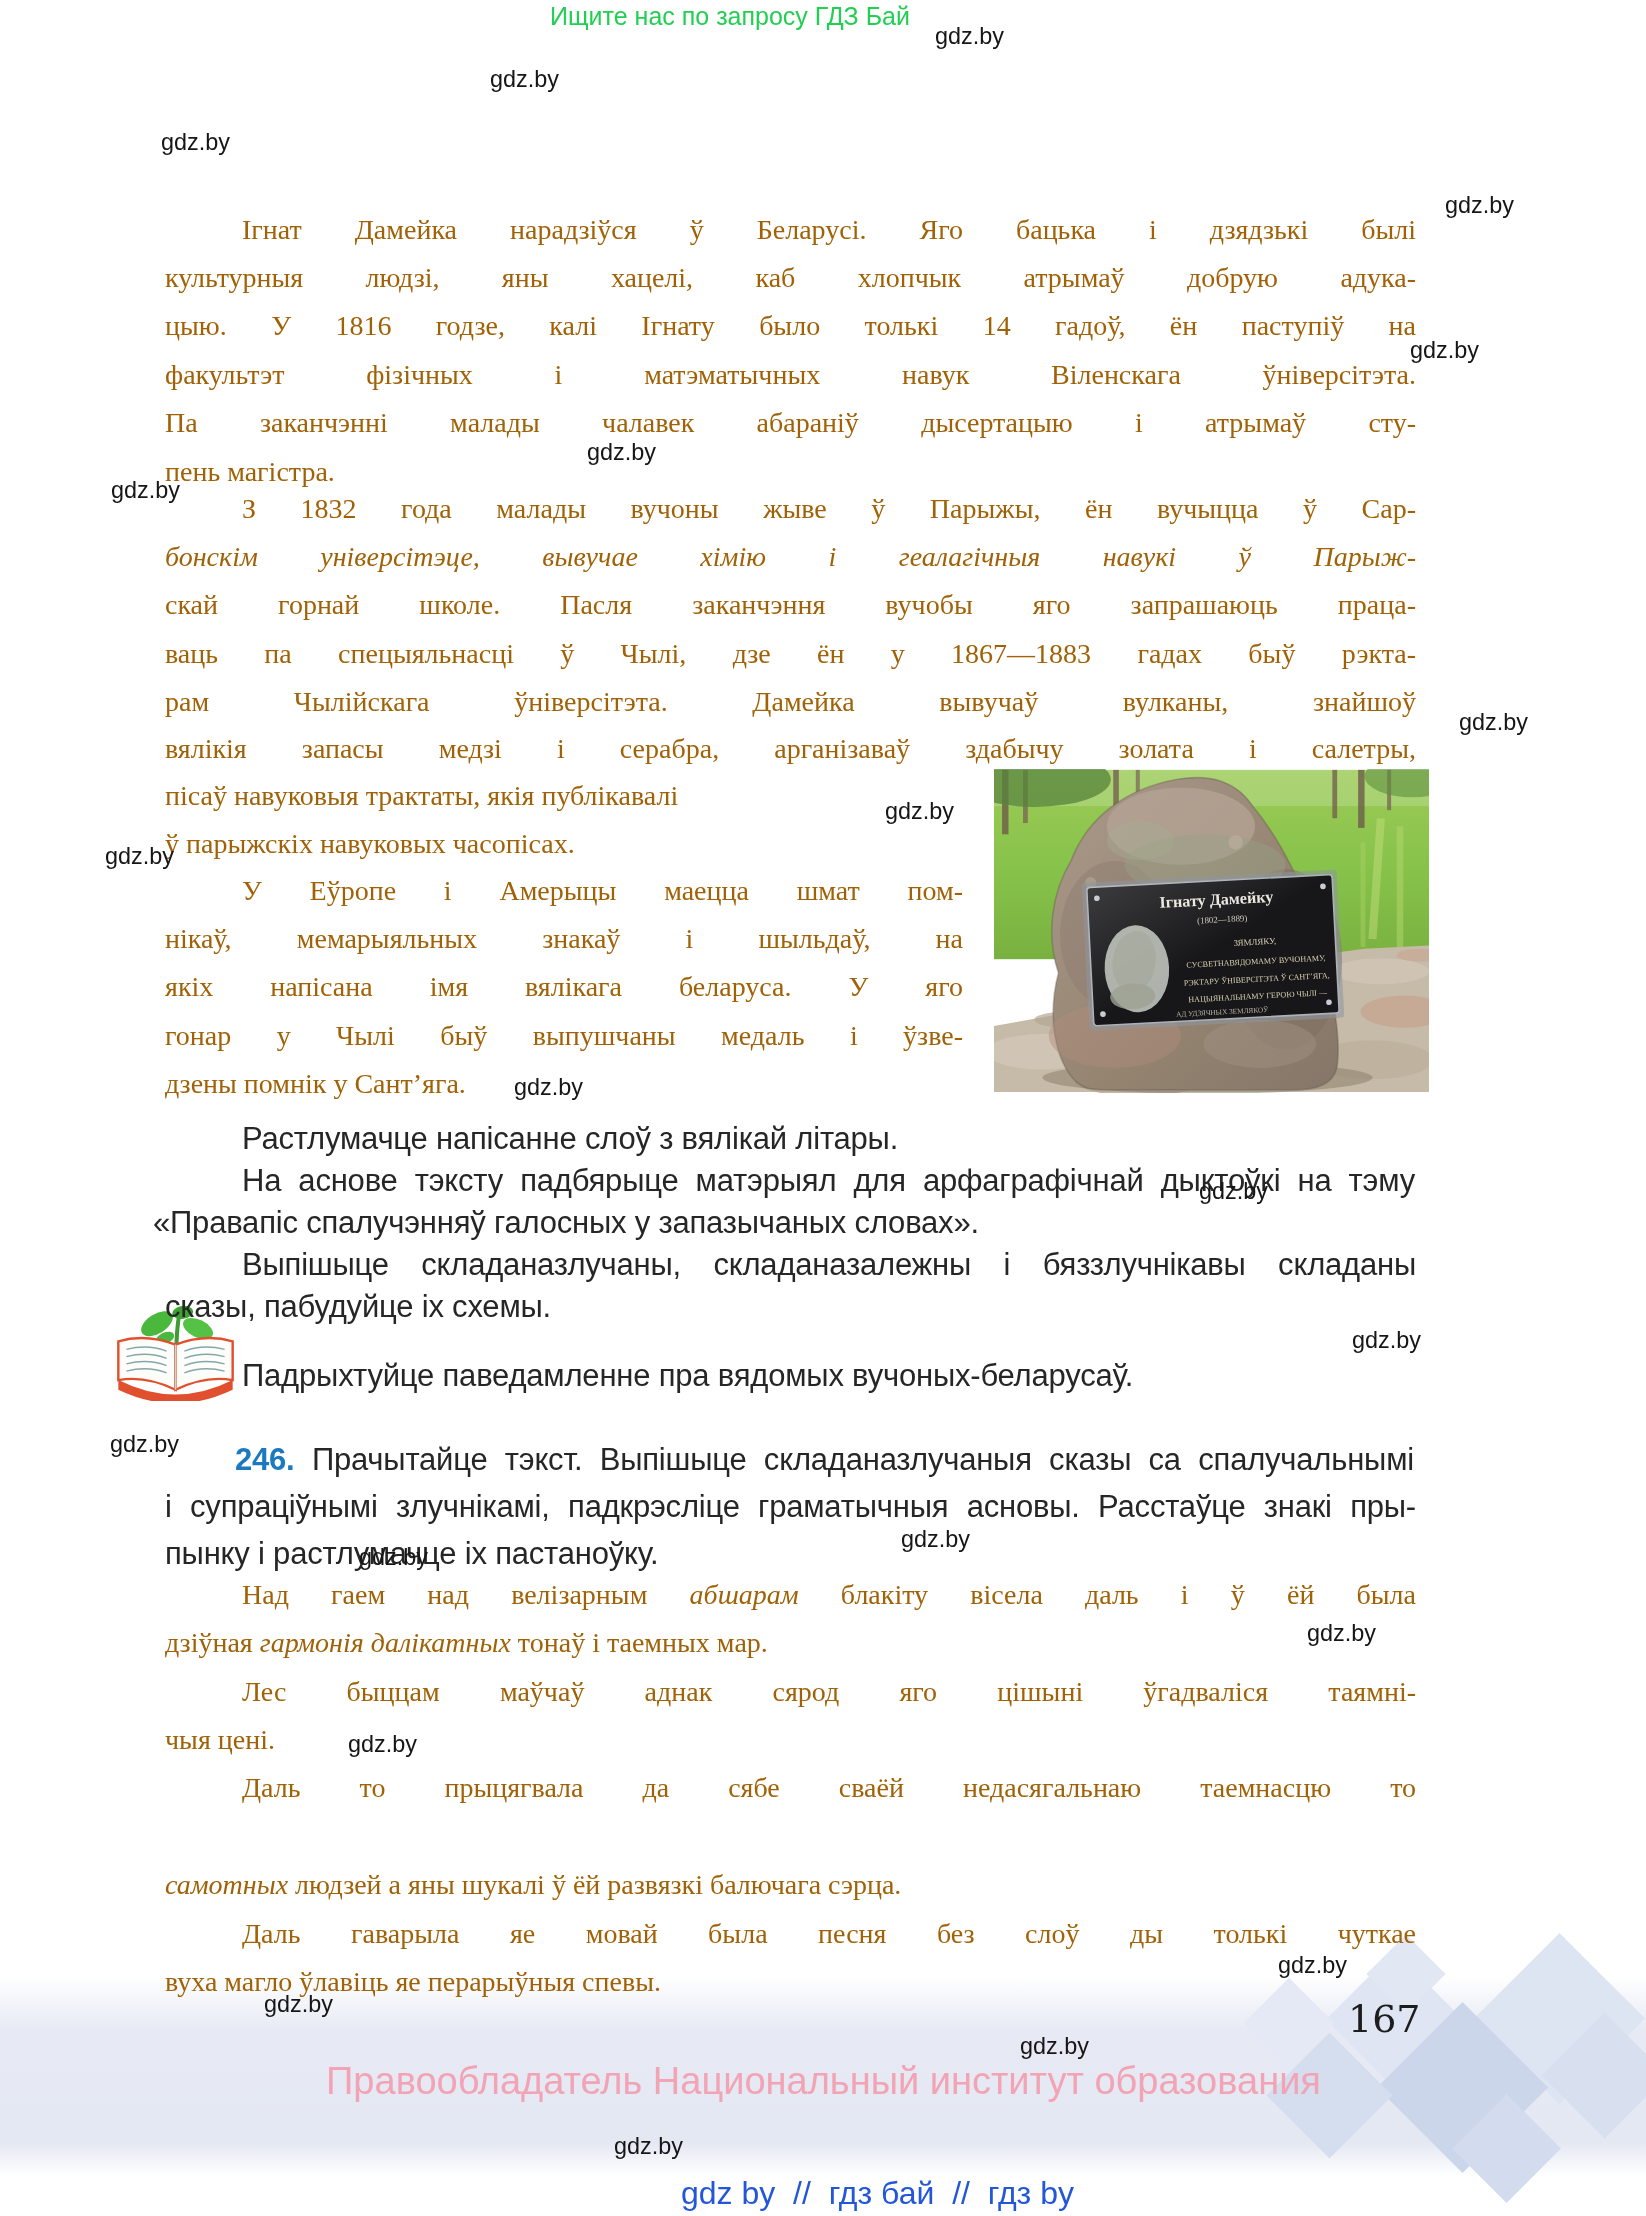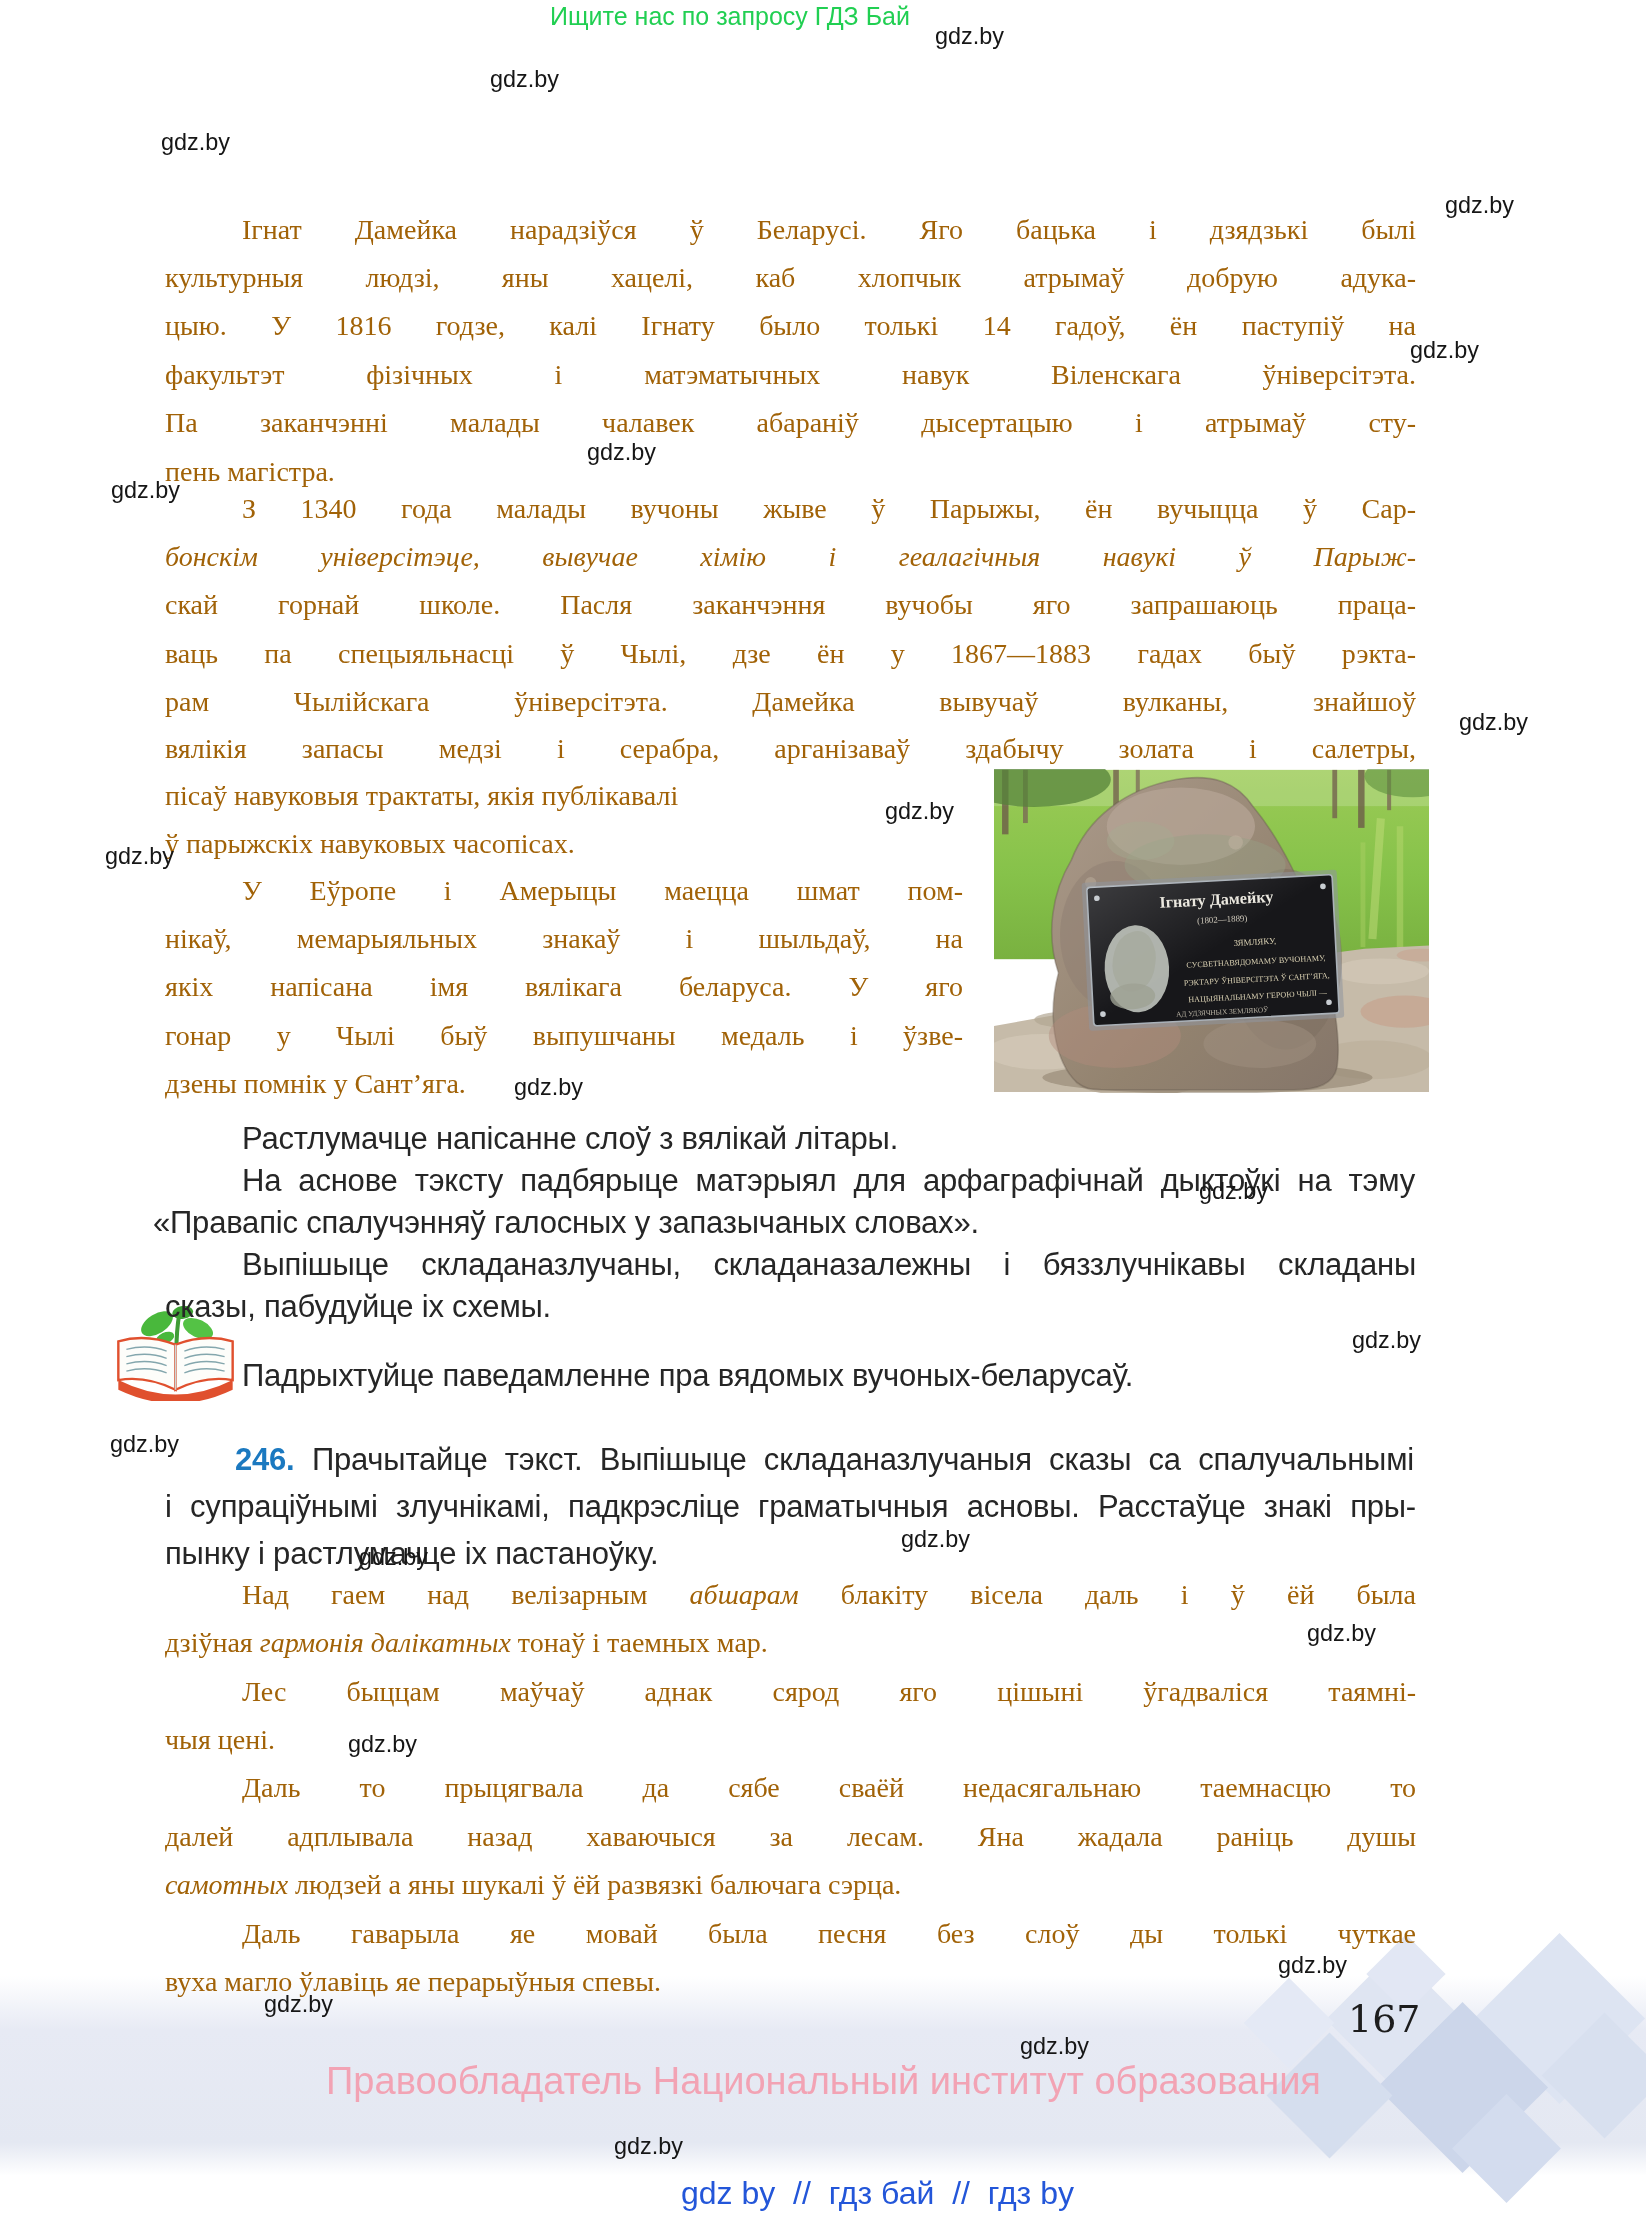--- a/index.html
+++ b/index.html
@@ -172,21 +172,21 @@
     </svg>
   </div>
 
   <div id="text-layer">
       <div class="line s j" style="left: 242px; top: 213px; width: 1174px;"><span>Ігнат Дамейка нарадзіўся ў Беларусі. Яго бацька і дзядзькі былі</span></div>
       <div class="line s j" style="left: 165px; top: 261px; width: 1251px;"><span>культурныя людзі, яны хацелі, каб хлопчык атрымаў добрую адука-</span></div>
       <div class="line s j" style="left: 165px; top: 309px; width: 1251px;"><span>цыю. У 1816 годзе, калі Ігнату было толькі 14 гадоў, ён паступіў на</span></div>
       <div class="line s j" style="left: 165px; top: 358px; width: 1251px;"><span>факультэт фізічных і матэматычных навук Віленскага ўніверсітэта.</span></div>
       <div class="line s j" style="left: 165px; top: 406px; width: 1251px;"><span>Па заканчэнні малады чалавек абараніў дысертацыю і атрымаў сту-</span></div>
       <div class="line s" style="left: 165px; top: 455px;"><span>пень магістра.</span></div>
-      <div class="line s j" style="left: 242px; top: 492px; width: 1174px;"><span>З 1340 года малады вучоны жыве ў Парыжы, ён вучыцца ў Сар-</span></div>
+      <div class="line s j" style="left: 242px; top: 492px; width: 1174px;"><span>З 1832 года малады вучоны жыве ў Парыжы, ён вучыцца ў Сар-</span></div>
       <div class="line s j" style="left: 165px; top: 540px; width: 1251px; font-style: italic;"><span>бонскім універсітэце, вывучае хімію і геалагічныя навукі ў Парыж-</span></div>
       <div class="line s j" style="left: 165px; top: 588px; width: 1251px;"><span>скай горнай школе. Пасля заканчэння вучобы яго запрашаюць праца-</span></div>
       <div class="line s j" style="left: 165px; top: 637px; width: 1251px;"><span>ваць па спецыяльнасці ў Чылі, дзе ён у 1867—1883 гадах быў рэкта-</span></div>
       <div class="line s j" style="left: 165px; top: 685px; width: 1251px;"><span>рам Чылійскага ўніверсітэта. Дамейка вывучаў вулканы, знайшоў</span></div>
       <div class="line s j" style="left: 165px; top: 732px; width: 1251px;"><span>вялікія запасы медзі і серабра, арганізаваў здабычу золата і салетры,</span></div>
       <div class="line s" style="left: 165px; top: 779px;"><span>пісаў навуковыя трактаты, якія публікавалі</span></div>
       <div class="line s" style="left: 165px; top: 827px;"><span>ў парыжскіх навуковых часопісах.</span></div>
       <div class="line s j" style="left: 242px; top: 874px; width: 721px;"><span>У Еўропе і Амерыцы маецца шмат пом-</span></div>
       <div class="line s j" style="left: 165px; top: 922px; width: 798px;"><span>нікаў, мемарыяльных знакаў і шыльдаў, на</span></div>
       <div class="line s j" style="left: 165px; top: 970px; width: 798px;"><span>якіх напісана імя вялікага беларуса. У яго</span></div>
@@ -199,21 +199,20 @@
       <div class="line t" style="left: 165px; top: 1288px;"><span>сказы, пабудуйце іх схемы.</span></div>
       <div class="line t" style="left: 242px; top: 1357px;"><span>Падрыхтуйце паведамленне пра вядомых вучоных-беларусаў.</span></div>
       <div class="line t j" style="left: 235px; top: 1441px; width: 1179px;"><span class="num">246.</span><span> Прачытайце тэкст. Выпішыце складаназлучаныя сказы са спалучальнымі</span></div>
       <div class="line t j" style="left: 165px; top: 1488px; width: 1251px;"><span>і супраціўнымі злучнікамі, падкрэсліце граматычныя асновы. Расстаўце знакі пры-</span></div>
       <div class="line t" style="left: 165px; top: 1535px;"><span>пынку і растлумачце іх пастаноўку.</span></div>
       <div class="line s j" style="left: 242px; top: 1578px; width: 1174px;"><span>Над гаем над велізарным </span><span class="i">абшарам</span><span> блакіту вісела даль і ў ёй была</span></div>
       <div class="line s" style="left: 165px; top: 1626px;"><span>дзіўная </span><span class="i">гармонія далікатных</span><span> тонаў і таемных мар.</span></div>
       <div class="line s j" style="left: 242px; top: 1675px; width: 1174px;"><span>Лес быццам маўчаў аднак сярод яго цішыні ўгадваліся таямні-</span></div>
       <div class="line s" style="left: 165px; top: 1723px;"><span>чыя цені.</span></div>
       <div class="line s j" style="left: 242px; top: 1771px; width: 1174px;"><span>Даль то прыцягвала да сябе сваёй недасягальнаю таемнасцю то</span></div>
-      <div class="line s j" style="left: 165px; top: 1820px; width: 1251px;"><span>далей адплывала назад хаваючыся за лесам. Яна жадала раніць душы</span></div>
       <div class="line s" style="left: 165px; top: 1868px;"><span class="i">самотных</span><span> людзей а яны шукалі ў ёй развязкі балючага сэрца.</span></div>
       <div class="line s j" style="left: 242px; top: 1917px; width: 1174px;"><span>Даль гаварыла яе мовай была песня без слоў ды толькі чуткае</span></div>
       <div class="line s" style="left: 165px; top: 1965px;"><span>вуха магло ўлавіць яе перарыўныя спевы.</span></div>
       <div class="line lnk" style="left: 681px; top: 2174px;"><span class="link">gdz by</span><span>  //  </span><span class="link">гдз бай</span><span>  //  </span><span class="link">гдз by</span></div>
     </div>
 
   <div id="wm-layer">
       <span class="wm" style="left: 935px; top: 22.6px;">gdz.by</span>
       <span class="wm" style="left: 490px; top: 66px;">gdz.by</span>
       <span class="wm" style="left: 161px; top: 129px;">gdz.by</span>

